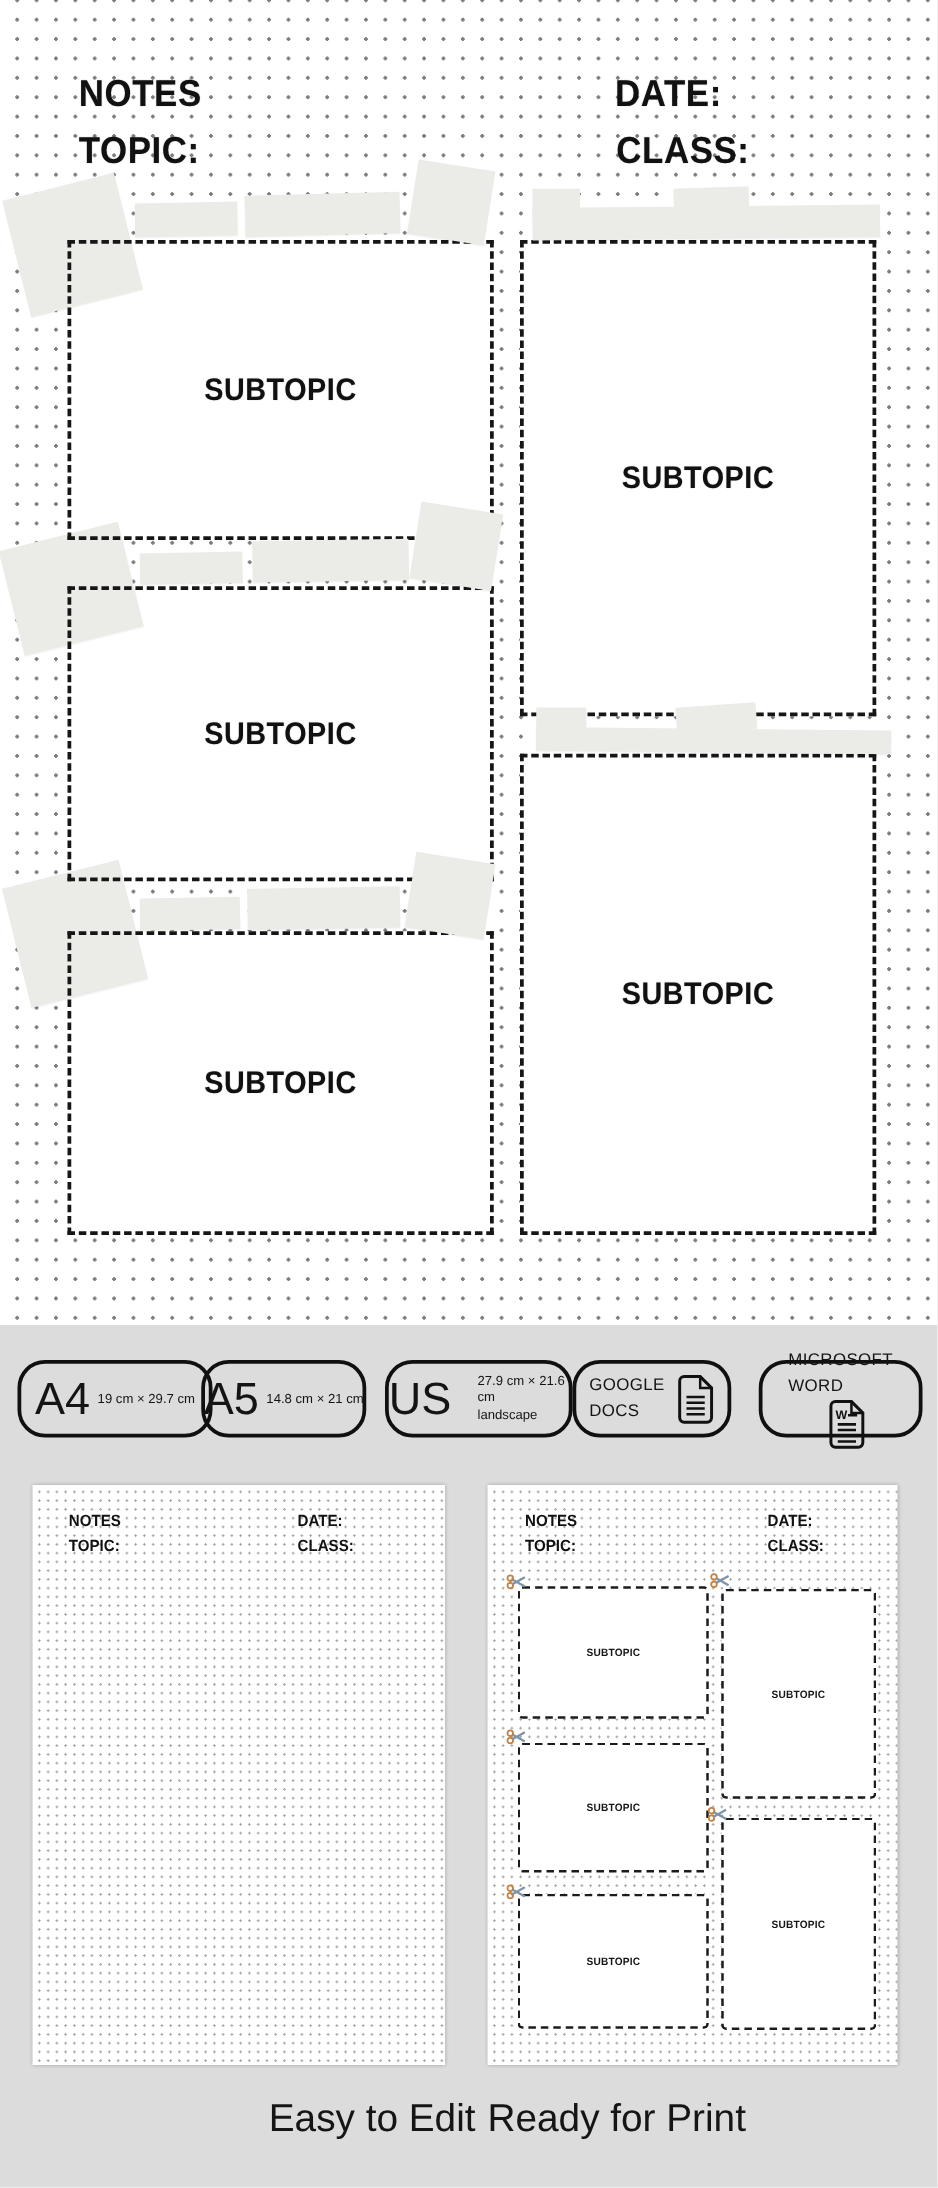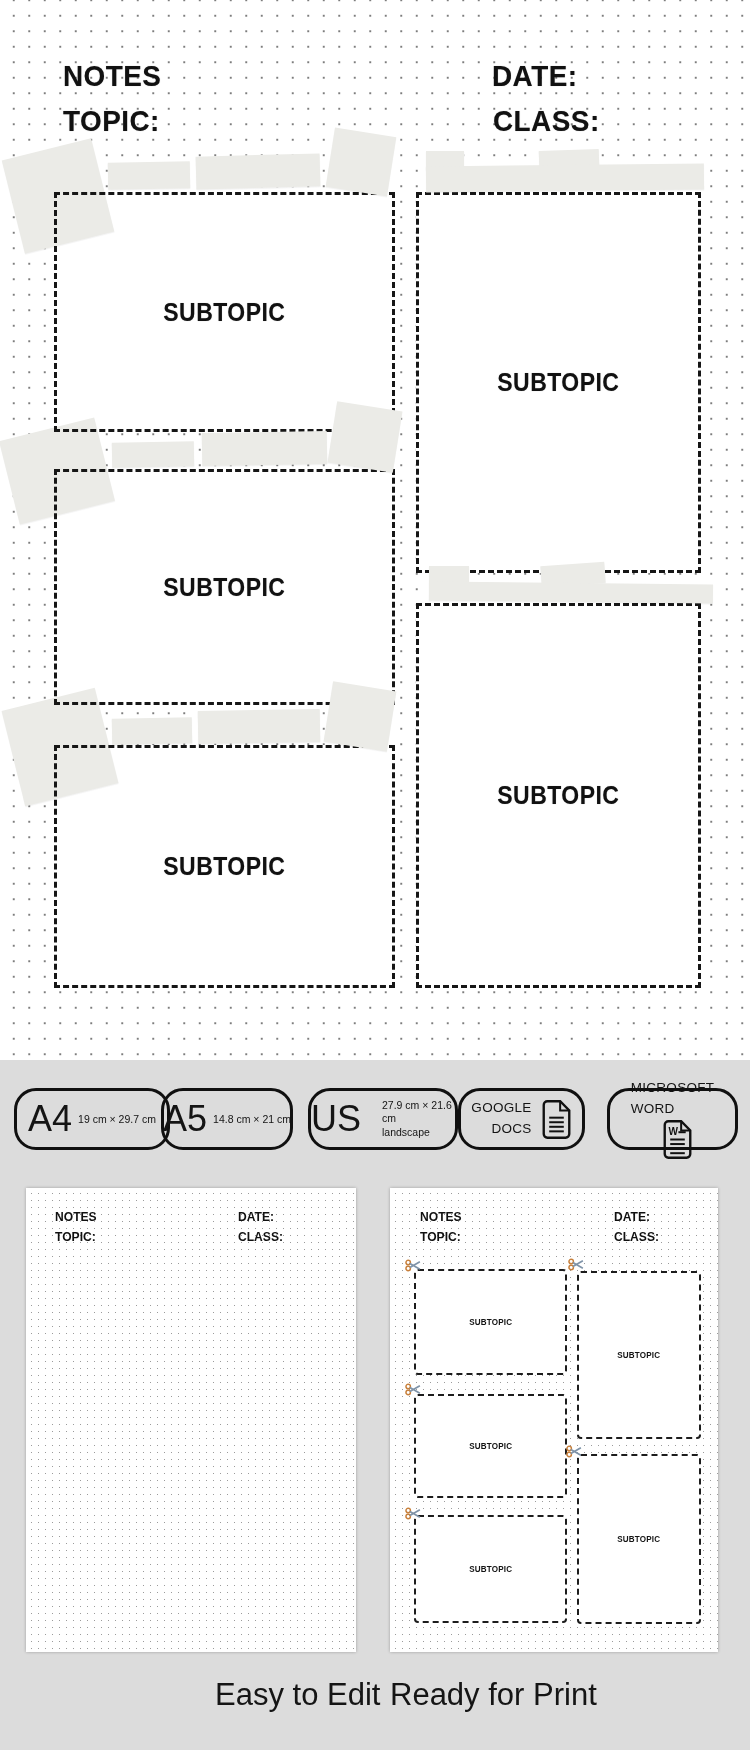--- a/index.html
+++ b/index.html
@@ -133,21 +133,21 @@
 <div class="badge" style="left:308px;width:150px;">
   <span class="big">US</span>
   <span class="small2">
     <span style="display:block;">27.9 cm × 21.6 cm</span>
     <span style="display:block;">landscape</span>
   </span>
 </div>
 <div class="badge" style="left:458px;width:127px;">
   <span class="applines">
     <span style="display:block;">GOOGLE</span>
-    <span style="display:block;text-align:right;">DOCS</span>
+    <span style="display:block;">DOCS</span>
   </span>
   <svg width="31" height="41" viewBox="0 0 34 44">
     <path d="M7 2 H21 L31 12 V38 a4 4 0 0 1 -4 4 H7 a4 4 0 0 1 -4 -4 V6 a4 4 0 0 1 4 -4 Z" fill="none" stroke="#111" stroke-width="2.6"></path>
     <path d="M21 2 V12 H31" fill="none" stroke="#111" stroke-width="2.2"></path>
     <line x1="9" y1="20" x2="25" y2="20" stroke="#111" stroke-width="2.2"></line>
     <line x1="9" y1="25" x2="25" y2="25" stroke="#111" stroke-width="2.2"></line>
     <line x1="9" y1="30" x2="25" y2="30" stroke="#111" stroke-width="2.2"></line>
     <line x1="9" y1="35" x2="25" y2="35" stroke="#111" stroke-width="2.2"></line>
   </svg>
 </div>

